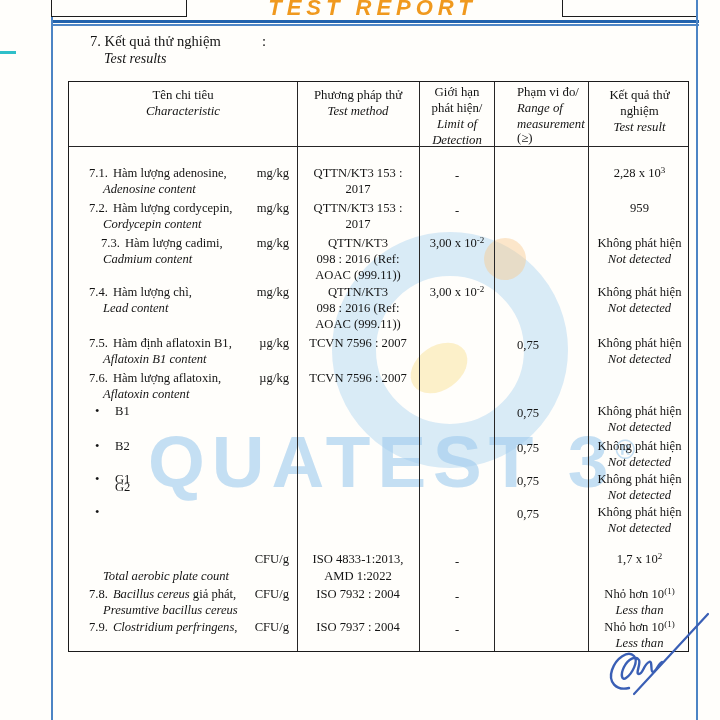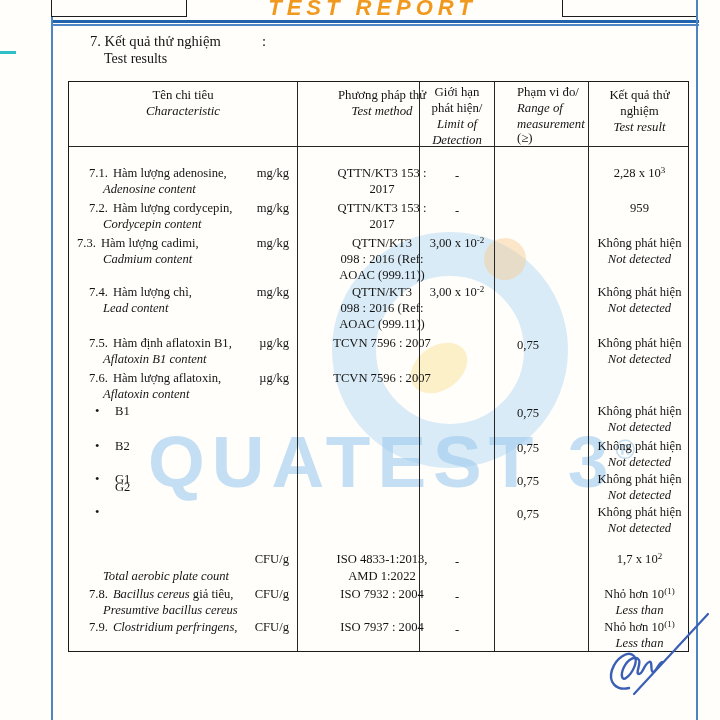--- a/index.html
+++ b/index.html
@@ -14,42 +14,42 @@
       font-size:22px;letter-spacing:5px;color:#f0991e;line-height:24px;}
   .rule-thick{position:absolute;top:20px;left:51px;width:648px;height:2.6px;background:#2263ad;}
   .rule-thin{position:absolute;top:24.4px;left:51px;width:648px;height:1.4px;background:#4e86c6;}
   .border-left{position:absolute;top:17px;left:51px;width:1.6px;height:703px;background:#4c84c4;}
   .border-right{position:absolute;top:0;left:696px;width:1.6px;height:720px;background:#4c84c4;}
   .teal-mark{position:absolute;top:51px;left:0;width:16px;height:3.4px;background:#2fbfc9;}
 
   
   .sec{position:absolute;font-size:14.6px;}
   .sec-colon{position:absolute;font-size:14.6px;}
-  .sec-en{position:absolute;font-size:14px;}
+  .sec-en{position:absolute;font-size:14px;font-style:italic;}
 
   
   .wm-ring{position:absolute;left:332px;top:232px;width:236px;height:236px;border-radius:50%;
       border:44px solid rgba(186,219,242,.55);box-sizing:border-box;z-index:1;}
   .wm-dot-orange{position:absolute;left:484px;top:238px;width:42px;height:42px;border-radius:50%;
       background:rgba(249,201,143,.45);z-index:1;}
   .wm-blob{position:absolute;left:408px;top:346px;width:62px;height:44px;border-radius:50%;
       background:rgba(250,227,160,.55);transform:rotate(-35deg);z-index:1;}
   .wm-text{position:absolute;left:148px;top:420px;z-index:1;
       font-family:"Liberation Sans", sans-serif;font-weight:800;font-size:73px;
       letter-spacing:7px;color:rgba(160,204,238,.62);white-space:nowrap;}
   .wm-reg{font-size:27px;vertical-align:28px;letter-spacing:0;}
 
   
   .ttable{position:absolute;left:68px;top:81px;width:621px;height:571px;
       border:1.6px solid #1b1b1b;box-sizing:border-box;z-index:2;background:transparent;}
   .vline{position:absolute;top:0;width:1.3px;height:100%;background:#262626;}
   .hsep{position:absolute;left:0;top:64px;width:100%;height:1.4px;background:#262626;}
   .tl{position:absolute;font-size:12.6px;line-height:15px;white-space:nowrap;}
   .hd{font-size:12.8px;}
-  .c2{left:228px;width:122px;text-align:center;margin-left:24px;}
+  .c2{left:228px;width:122px;text-align:center;}
   .c3{left:350px;width:76px;text-align:center;}
   .c4{left:448px;width:94px;text-align:left;}
   .c5{left:520px;width:101px;text-align:center;}
   .cw1{left:0;width:228px;text-align:center;}
   .it{font-style:italic;}
   .no{margin-right:5px;}
   .unit{position:absolute;right:399px;text-align:right;}
   .bullet{left:26px;}
   .blabel{left:46px;}
   sup{font-size:9px;line-height:0;vertical-align:4px;}
@@ -118,21 +118,21 @@
     <div class="tl c5" style="top:84px"><span>2,28 x 10</span><sup>3</sup></div>
 
     <div class="tl" style="left:20px;top:119px"><span class="no">7.2.</span><span>Hàm lượng cordycepin,</span></div>
     <div class="tl unit" style="top:119px">mg/kg</div>
     <div class="tl it" style="left:34px;top:135px">Cordycepin content</div>
     <div class="tl c2" style="top:119px">QTTN/KT3 153 :</div>
     <div class="tl c2" style="top:135px">2017</div>
     <div class="tl c3" style="top:121px">-</div>
     <div class="tl c5" style="top:119px">959</div>
 
-    <div class="tl" style="left:8px;top:154px"><span class="no">7.3.</span><span>Hàm lượng cadimi,</span></div>
+    <div class="tl" style="left:32px;top:154px"><span class="no">7.3.</span><span>Hàm lượng cadimi,</span></div>
     <div class="tl unit" style="top:154px">mg/kg</div>
     <div class="tl it" style="left:34px;top:170px">Cadmium content</div>
     <div class="tl c2" style="top:154px">QTTN/KT3</div>
     <div class="tl c2" style="top:170px">098 : 2016 (Ref:</div>
     <div class="tl c2" style="top:186px">AOAC  (999.11))</div>
     <div class="tl c3" style="top:154px"><span>3,00 x 10</span><sup>-2</sup></div>
     <div class="tl c5" style="top:154px">Không phát hiện</div>
     <div class="tl c5 it" style="top:170px">Not detected</div>
 
     <div class="tl" style="left:20px;top:203px"><span class="no">7.4.</span><span>Hàm lượng chì,</span></div>
@@ -182,21 +182,21 @@
     <div class="tl c5" style="top:423px">Không phát hiện</div>
     <div class="tl c5 it" style="top:439px">Not detected</div>
 
     <div class="tl unit" style="top:470px">CFU/g</div>
     <div class="tl it" style="left:34px;top:487px">Total aerobic plate count</div>
     <div class="tl c2" style="top:470px">ISO 4833-1:2013,</div>
     <div class="tl c2" style="top:487px">AMD 1:2022</div>
     <div class="tl c3" style="top:472px">-</div>
     <div class="tl c5" style="top:470px"><span>1,7 x 10</span><sup>2</sup></div>
 
-    <div class="tl" style="left:20px;top:505px"><span class="no">7.8.</span><span class="it">Bacillus cereus</span><span> giả tiêu,</span></div>
+    <div class="tl" style="left:20px;top:505px"><span class="no">7.8.</span><span class="it">Bacillus cereus</span><span> giả phát,</span></div>
     <div class="tl unit" style="top:505px">CFU/g</div>
     <div class="tl it" style="left:34px;top:521px">Presumtive bacillus cereus</div>
     <div class="tl c2" style="top:505px">ISO 7932 : 2004</div>
     <div class="tl c3" style="top:507px">-</div>
     <div class="tl c5" style="top:505px"><span>Nhỏ hơn 10</span><sup>(1)</sup></div>
     <div class="tl c5 it" style="top:521px">Less than</div>
 
     <div class="tl" style="left:20px;top:538px"><span class="no">7.9.</span><span class="it">Clostridium perfringens</span><span>,</span></div>
     <div class="tl unit" style="top:538px">CFU/g</div>
     <div class="tl c2" style="top:538px">ISO 7937 : 2004</div>

